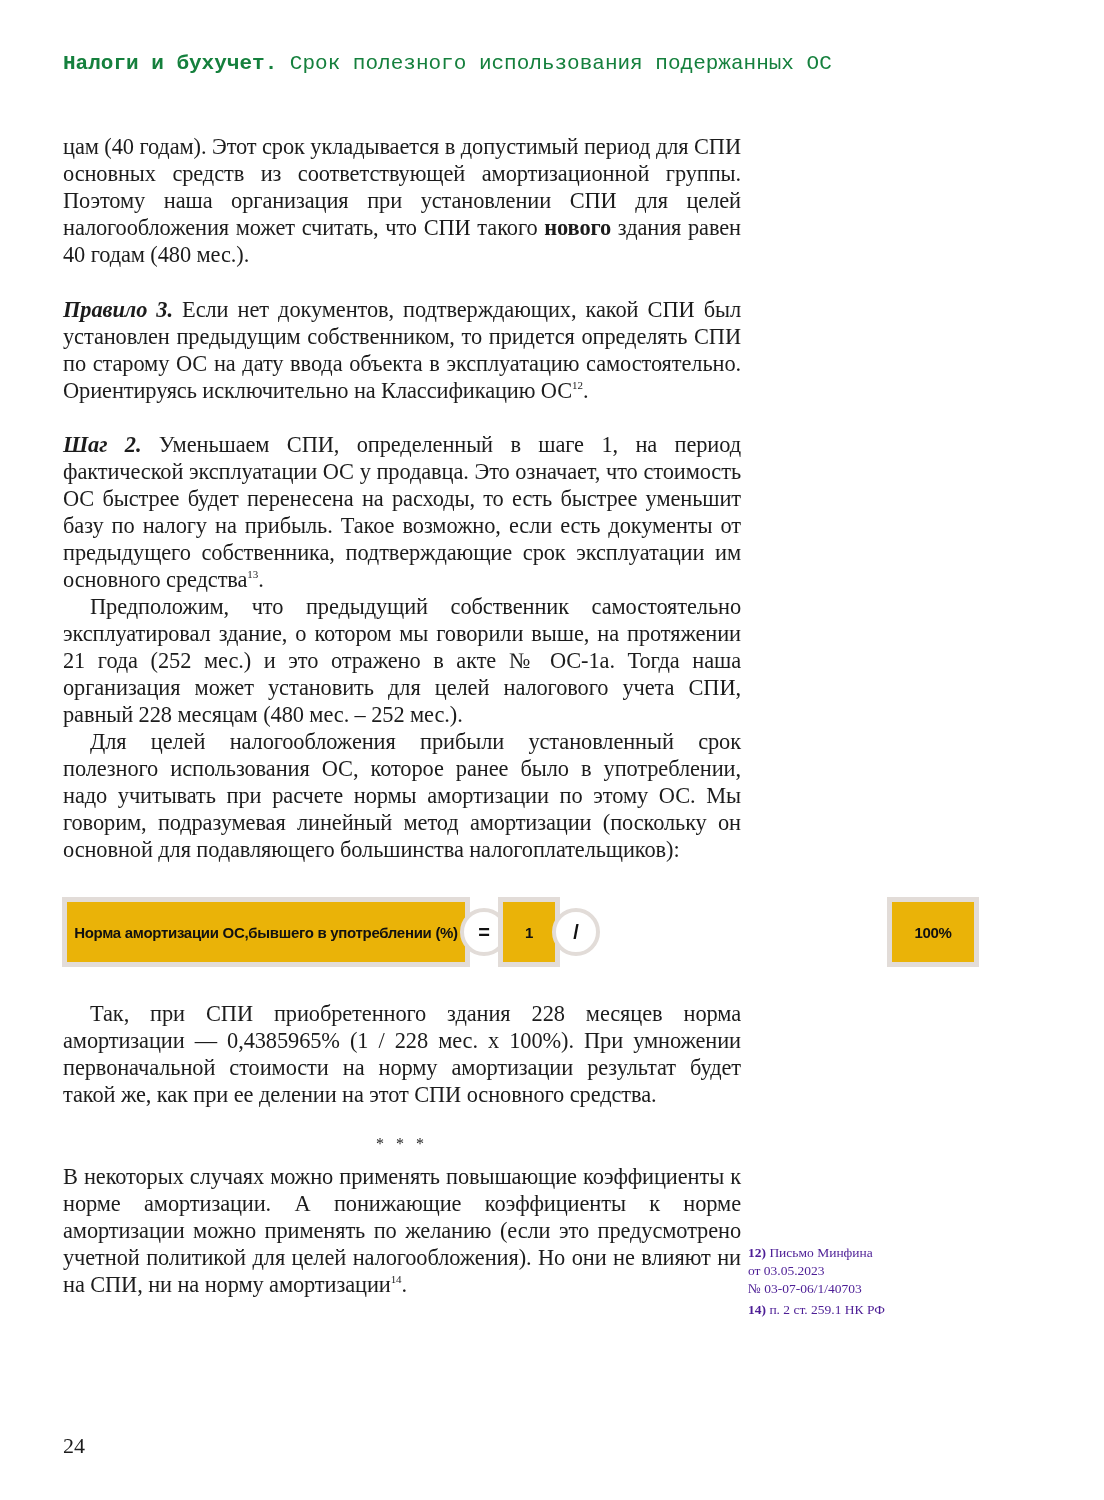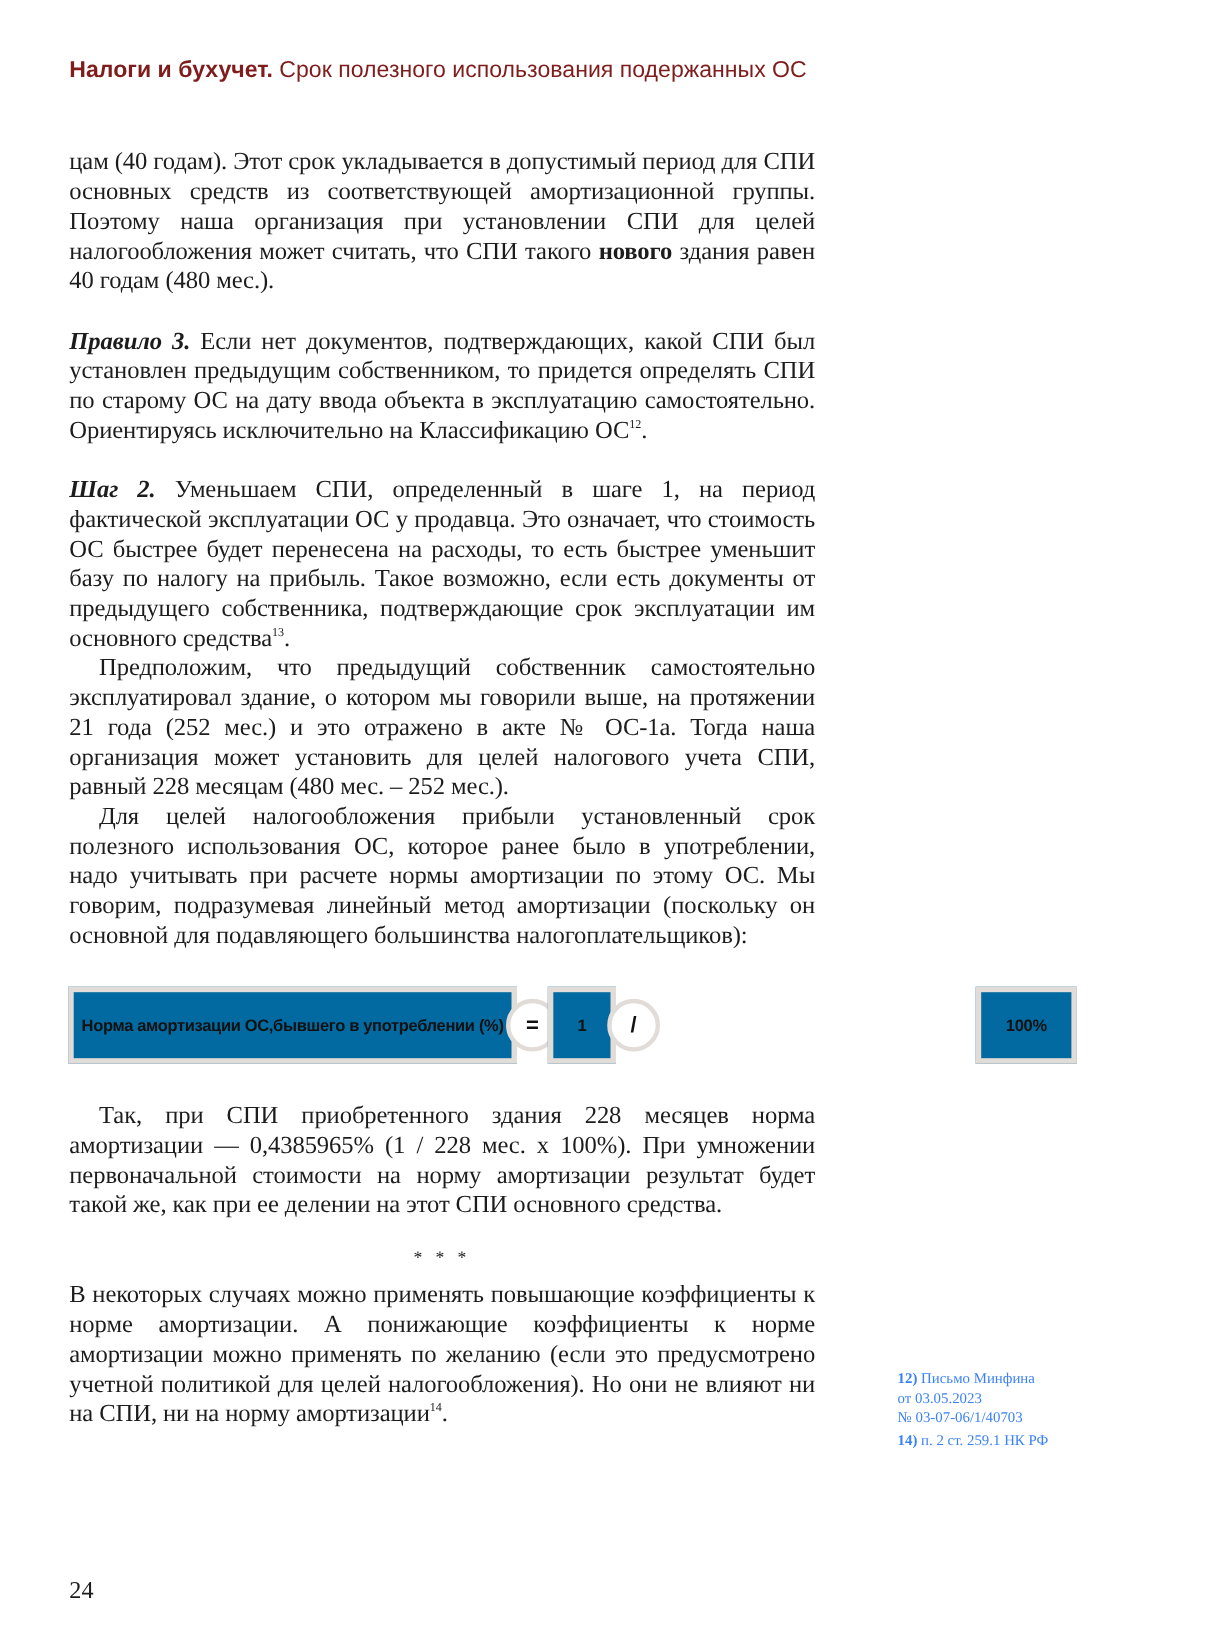--- a/index.html
+++ b/index.html
@@ -1,39 +1,39 @@
 <!DOCTYPE html>
 <html><head>
 <meta charset="utf-8">
 <style>
   html, body { margin: 0; padding: 0; background: #ffffff; }
   body { width: 1104px; height: 1500px; position: relative; overflow: hidden;
          font-family: "DejaVu Serif", serif; color: #1c1c1c; }
-  .header { position: absolute; left: 63px; top: 52px; font-size: 21px; color: #7f1d1d;
-            font-family: Liberation Sans, sans-serif; white-space: nowrap; }
+  .header { position: absolute; left: 63px; top: 52px; font-size: 21px; color: #15803d;
+            font-family: Liberation Mono, monospace; white-space: nowrap; }
   .header .section { font-weight: bold; }
   .col { position: absolute; left: 63px; width: 678px; font-family: "Liberation Serif", serif;
          font-size: 22.4px; line-height: 27px; text-align: justify; letter-spacing: -0.1px; }
   .col p { margin: 0; }
   .indent { text-indent: 27px; }
   .lead { font-weight: bold; font-style: italic; }
   sup { font-size: 11px; line-height: 0; vertical-align: 9px; }
   .formula { position: absolute; left: 62px; top: 897px; width: 948px; height: 70px; }
   .fbox { position: absolute; top: 0; height: 70px; box-sizing: border-box;
-          border: 5px solid #e2dcd8; background: #0369a1; display: flex; align-items: center;
+          border: 5px solid #e2dcd8; background: #eab308; display: flex; align-items: center;
           justify-content: center; font-family: "Liberation Sans", sans-serif; font-weight: bold;
           font-size: 15px; color: #111; letter-spacing: -0.3px; }
   .fop { position: absolute; top: 11px; width: 48px; height: 48px; box-sizing: border-box;
          border: 4px solid #e2dcd8; border-radius: 50%; background: #fff; display: flex;
          align-items: center; justify-content: center; font-family: "Liberation Sans", sans-serif;
          font-weight: bold; font-size: 20px; color: #111; }
   .stars { position: absolute; left: 63px; width: 678px; top: 1135px; text-align: center;
            font-size: 16px; font-family: "Liberation Serif", serif; letter-spacing: 4px; }
-  .footnotes { position: absolute; left: 816px; top: 1244px; width: 240px;
-               font-family: "Liberation Serif", serif; font-size: 13.5px; line-height: 18px; color: #3b82f6; }
+  .footnotes { position: absolute; left: 748px; top: 1244px; width: 240px;
+               font-family: "Liberation Serif", serif; font-size: 13.5px; line-height: 18px; color: #4c1d95; }
   .fn { margin-bottom: 3px; }
   .fn b { font-weight: bold; }
   .pagenum { position: absolute; left: 63px; top: 1433px; font-size: 22px;
              font-family: "Liberation Serif", serif; }
   .endmark { display: inline-block; width: 11px; height: 13px; background: #1c1c1c; vertical-align: -1px; }
 </style>
 </head>
 <body>
 
 <div class="header">

